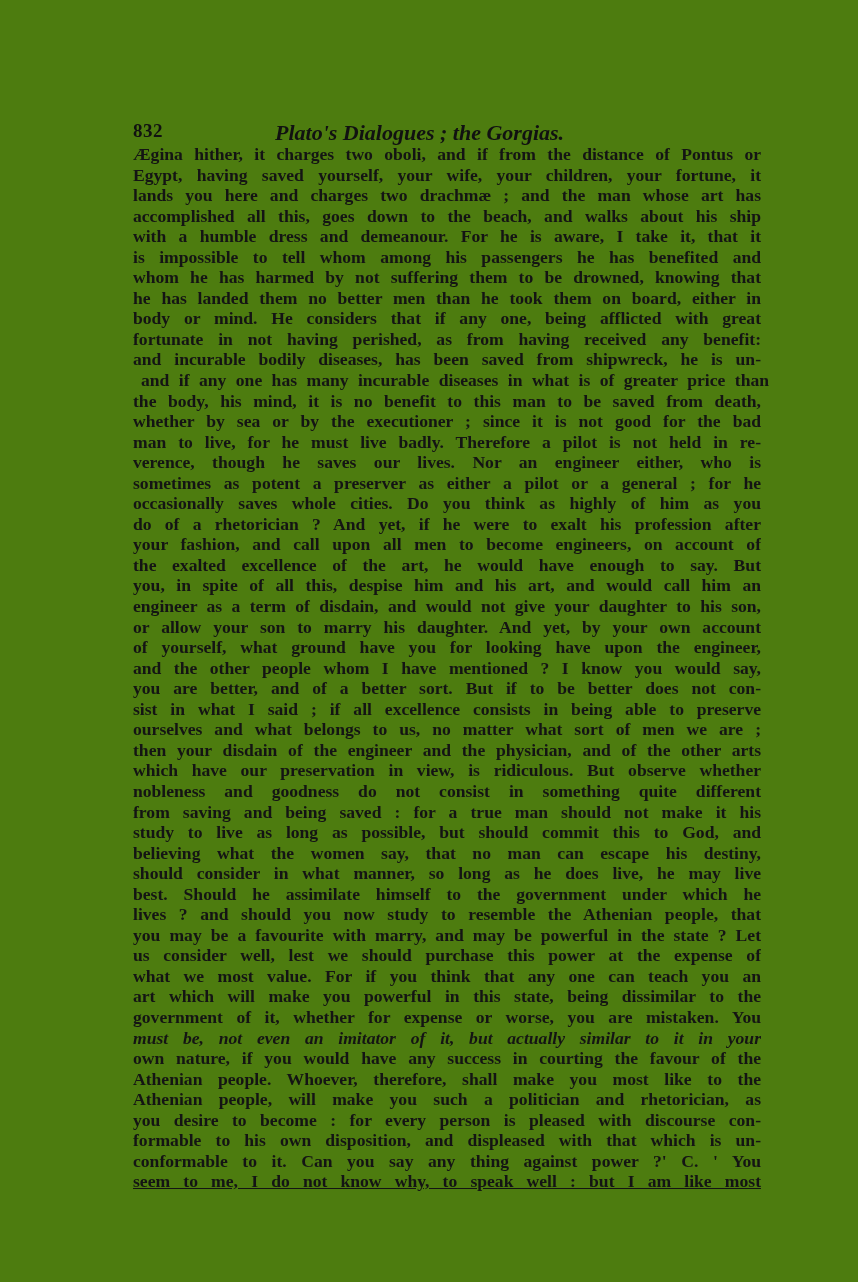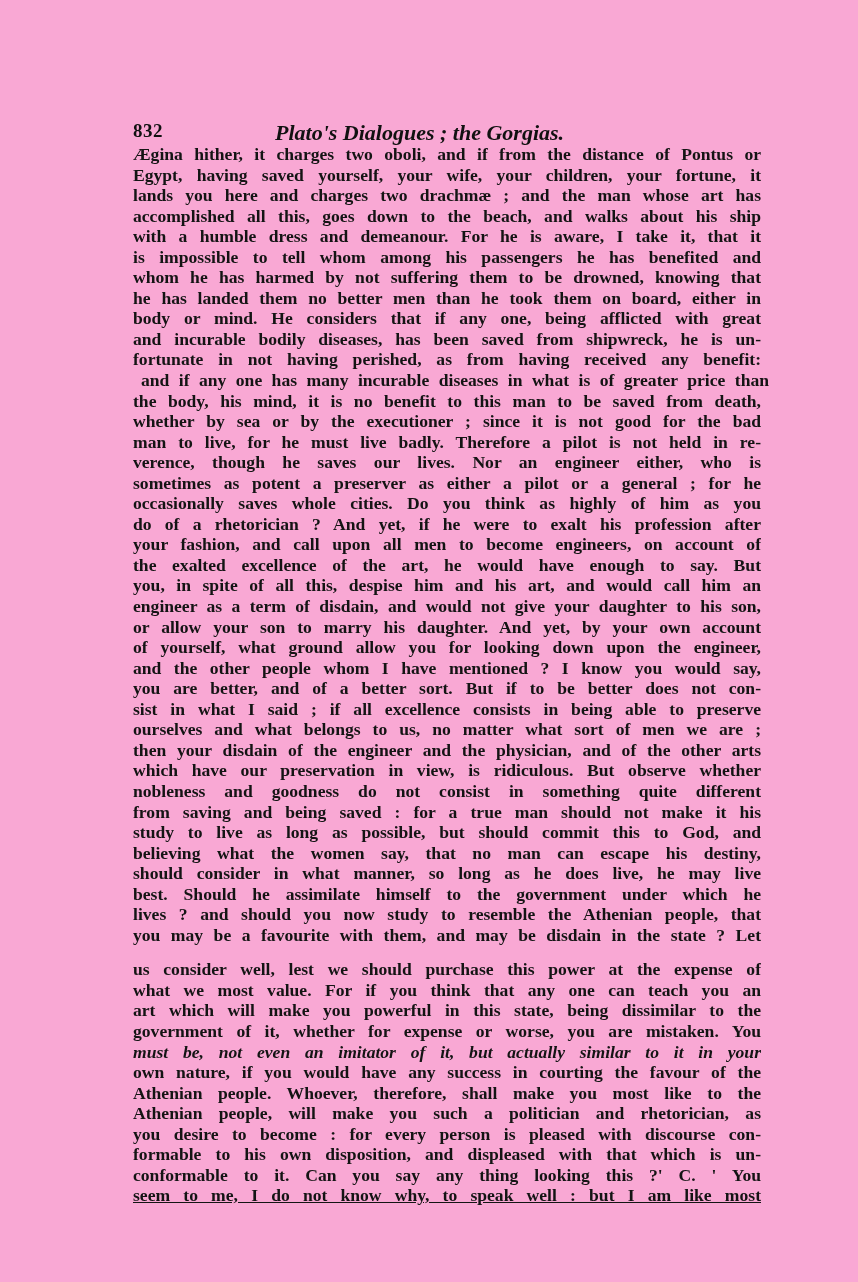--- a/index.html
+++ b/index.html
@@ -1,18 +1,18 @@
 <!DOCTYPE html>
 <html><head>
 <meta charset="utf-8">
 <style>
   html, body { margin: 0; padding: 0; background: #ffffff; }
   body { width: 858px; height: 1282px; position: relative; overflow: hidden; }
   .page {
-    position: absolute; left: 0; top: 0; width: 858px; height: 1282px; background: #f9a8d4;
+    position: absolute; left: 0; top: 0; width: 858px; height: 1282px; background: #4d7c0f;
   }
   .header {
     position: absolute; left: 133px; top: 120px; width: 628px; height: 24px;
     font-family: "Liberation Serif", "DejaVu Serif", serif;
     color: #111;
   }
   .page-number {
     position: absolute; left: 0; top: 0;
     font-size: 19px; font-weight: bold; letter-spacing: 0.5px;
   }
@@ -45,56 +45,56 @@
   <div class="body-text">
     <span class="line" style="white-space: normal; overflow: hidden; width: 628px;">Ægina hither, it charges two oboli, and if from the distance of Pontus or</span>
     <span class="line" style="white-space: normal; overflow: hidden; width: 628px;">Egypt, having saved yourself, your wife, your children, your fortune, it</span>
     <span class="line" style="white-space: normal; overflow: hidden; width: 628px;">lands you here and charges two drachmæ ; and the man whose art has</span>
     <span class="line" style="white-space: normal; overflow: hidden; width: 628px;">accomplished all this, goes down to the beach, and walks about his ship</span>
     <span class="line" style="white-space: normal; overflow: hidden; width: 628px;">with a humble dress and demeanour. For he is aware, I take it, that it</span>
     <span class="line" style="white-space: normal; overflow: hidden; width: 628px;">is impossible to tell whom among his passengers he has benefited and</span>
     <span class="line" style="white-space: normal; overflow: hidden; width: 628px;">whom he has harmed by not suffering them to be drowned, knowing that</span>
     <span class="line" style="white-space: normal; overflow: hidden; width: 628px;">he has landed them no better men than he took them on board, either in</span>
     <span class="line" style="white-space: normal; overflow: hidden; width: 628px;">body or mind. He considers that if any one, being afflicted with great</span>
+    <span class="line" style="white-space: normal; overflow: hidden; width: 628px;">fortunate in not having perished, as from having received any benefit:</span>
     <span class="line" style="white-space: normal; overflow: hidden; width: 628px;">and incurable bodily diseases, has been saved from shipwreck, he is un-</span>
-    <span class="line" style="white-space: normal; overflow: hidden; width: 628px;">fortunate in not having perished, as from having received any benefit:</span>
     <span class="line" style="white-space: normal; overflow: hidden; width: 628px; margin-left: 8px;">and if any one has many incurable diseases in what is of greater price than</span>
     <span class="line" style="white-space: normal; overflow: hidden; width: 628px;">the body, his mind, it is no benefit to this man to be saved from death,</span>
     <span class="line" style="white-space: normal; overflow: hidden; width: 628px;">whether by sea or by the executioner ; since it is not good for the bad</span>
     <span class="line" style="white-space: normal; overflow: hidden; width: 628px;">man to live, for he must live badly. Therefore a pilot is not held in re-</span>
     <span class="line" style="white-space: normal; overflow: hidden; width: 628px;">verence, though he saves our lives. Nor an engineer either, who is</span>
     <span class="line" style="white-space: normal; overflow: hidden; width: 628px; font-family: Liberation Serif, serif;">sometimes as potent a preserver as either a pilot or a general ; for he</span>
     <span class="line" style="white-space: normal; overflow: hidden; width: 628px;">occasionally saves whole cities. Do you think as highly of him as you</span>
     <span class="line" style="white-space: normal; overflow: hidden; width: 628px;">do of a rhetorician ? And yet, if he were to exalt his profession after</span>
     <span class="line" style="white-space: normal; overflow: hidden; width: 628px;">your fashion, and call upon all men to become engineers, on account of</span>
     <span class="line" style="white-space: normal; overflow: hidden; width: 628px;">the exalted excellence of the art, he would have enough to say. But</span>
     <span class="line" style="white-space: normal; overflow: hidden; width: 628px;">you, in spite of all this, despise him and his art, and would call him an</span>
     <span class="line" style="white-space: normal; overflow: hidden; width: 628px;">engineer as a term of disdain, and would not give your daughter to his son,</span>
     <span class="line" style="white-space: normal; overflow: hidden; width: 628px;">or allow your son to marry his daughter. And yet, by your own account</span>
-    <span class="line" style="white-space: normal; overflow: hidden; width: 628px;">of yourself, what ground allow you for looking down upon the engineer,</span>
+    <span class="line" style="white-space: normal; overflow: hidden; width: 628px;">of yourself, what ground have you for looking have upon the engineer,</span>
     <span class="line" style="white-space: normal; overflow: hidden; width: 628px;">and the other people whom I have mentioned ? I know you would say,</span>
     <span class="line" style="white-space: normal; overflow: hidden; width: 628px;">you are better, and of a better sort. But if to be better does not con-</span>
     <span class="line" style="white-space: normal; overflow: hidden; width: 628px;">sist in what I said ; if all excellence consists in being able to preserve</span>
     <span class="line" style="white-space: normal; overflow: hidden; width: 628px;">ourselves and what belongs to us, no matter what sort of men we are ;</span>
     <span class="line" style="white-space: normal; overflow: hidden; width: 628px;">then your disdain of the engineer and the physician, and of the other arts</span>
     <span class="line" style="white-space: normal; overflow: hidden; width: 628px;">which have our preservation in view, is ridiculous. But observe whether</span>
     <span class="line" style="white-space: normal; overflow: hidden; width: 628px;">nobleness and goodness do not consist in something quite different</span>
     <span class="line" style="white-space: normal; overflow: hidden; width: 628px;">from saving and being saved : for a true man should not make it his</span>
     <span class="line" style="white-space: normal; overflow: hidden; width: 628px;">study to live as long as possible, but should commit this to God, and</span>
     <span class="line" style="white-space: normal; overflow: hidden; width: 628px;">believing what the women say, that no man can escape his destiny,</span>
     <span class="line" style="white-space: normal; overflow: hidden; width: 628px;">should consider in what manner, so long as he does live, he may live</span>
     <span class="line" style="white-space: normal; overflow: hidden; width: 628px;">best. Should he assimilate himself to the government under which he</span>
     <span class="line" style="white-space: normal; overflow: hidden; width: 628px;">lives ? and should you now study to resemble the Athenian people, that</span>
-    <span class="line" style="white-space: normal; overflow: hidden; width: 628px;">you may be a favourite with them, and may be disdain in the state ? Let</span>
-    <span class="line" style="white-space: normal; overflow: hidden; width: 628px; margin-top: 14px;">us consider well, lest we should purchase this power at the expense of</span>
+    <span class="line" style="white-space: normal; overflow: hidden; width: 628px;">you may be a favourite with marry, and may be powerful in the state ? Let</span>
+    <span class="line" style="white-space: normal; overflow: hidden; width: 628px;">us consider well, lest we should purchase this power at the expense of</span>
     <span class="line" style="white-space: normal; overflow: hidden; width: 628px;">what we most value. For if you think that any one can teach you an</span>
     <span class="line" style="white-space: normal; overflow: hidden; width: 628px;">art which will make you powerful in this state, being dissimilar to the</span>
     <span class="line" style="white-space: normal; overflow: hidden; width: 628px;">government of it, whether for expense or worse, you are mistaken. You</span>
     <span class="line" style="white-space: normal; overflow: hidden; width: 628px; font-style: italic;">must be, not even an imitator of it, but actually similar to it in your</span>
     <span class="line" style="white-space: normal; overflow: hidden; width: 628px;">own nature, if you would have any success in courting the favour of the</span>
     <span class="line" style="white-space: normal; overflow: hidden; width: 628px;">Athenian people. Whoever, therefore, shall make you most like to the</span>
     <span class="line" style="white-space: normal; overflow: hidden; width: 628px;">Athenian people, will make you such a politician and rhetorician, as</span>
     <span class="line" style="white-space: normal; overflow: hidden; width: 628px;">you desire to become : for every person is pleased with discourse con-</span>
     <span class="line" style="white-space: normal; overflow: hidden; width: 628px;">formable to his own disposition, and displeased with that which is un-</span>
-    <span class="line" style="white-space: normal; overflow: hidden; width: 628px;">conformable to it. Can you say any thing looking this ?' C. ' You</span>
+    <span class="line" style="white-space: normal; overflow: hidden; width: 628px;">conformable to it. Can you say any thing against power ?' C. ' You</span>
     <span class="line last" style="white-space: normal; overflow: hidden; width: 628px;">seem to me, I do not know why, to speak well : but I am like most</span>
   </div>
 </div>
 
 </body></html>

